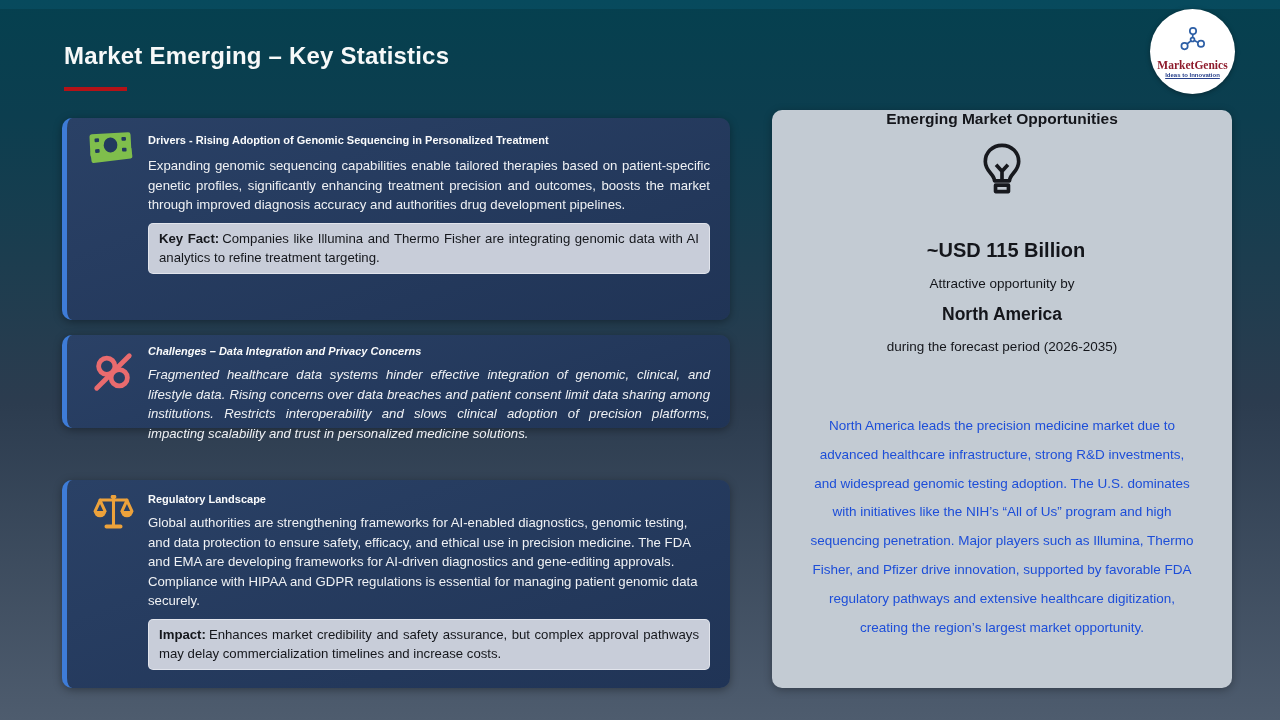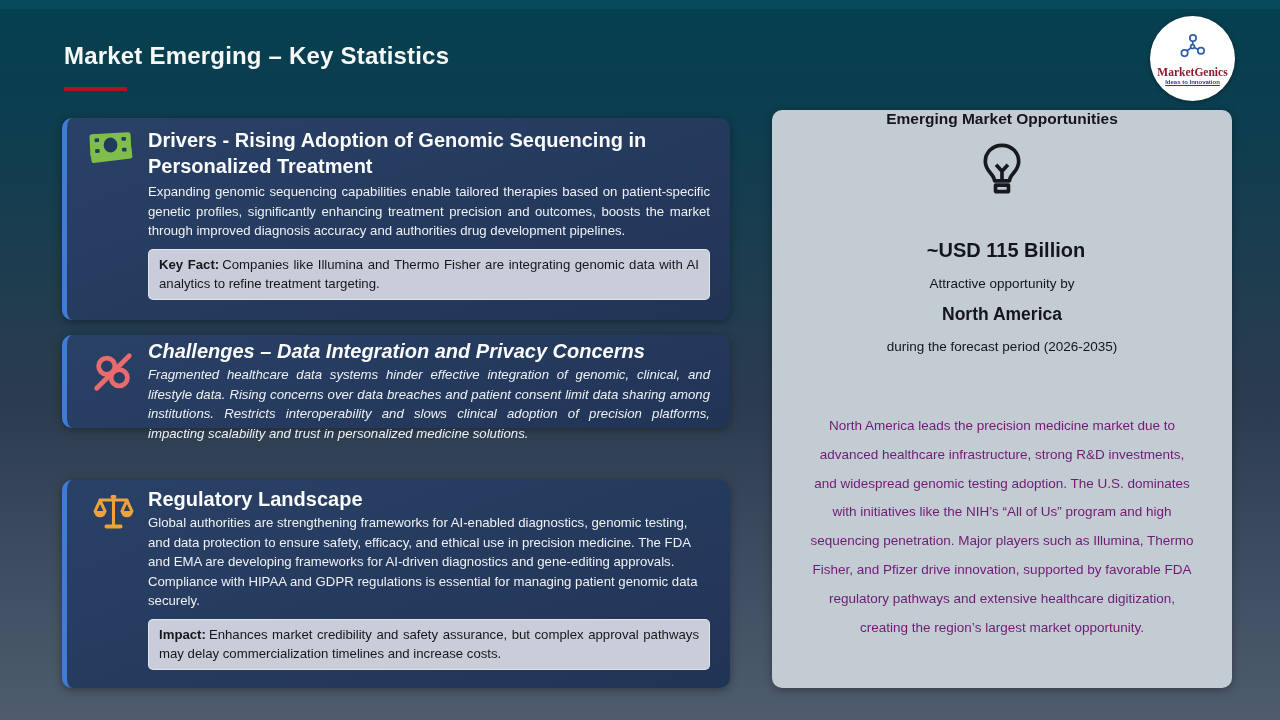--- a/index.html
+++ b/index.html
@@ -5,55 +5,55 @@
   html,body{margin:0;padding:0;background:#222;}
   .slide{
     position:relative;width:1280px;height:720px;overflow:hidden;
     background:linear-gradient(180deg,#05404F 0%,#0C3E4F 16%,#2C3C4F 56%,#4E5C6E 100%);
     font-family:"Liberation Sans","DejaVu Sans",sans-serif;
   }
   .topband{position:absolute;top:0;left:0;right:0;height:9px;background:#0A566E;opacity:.45;}
   .page-title{position:absolute;left:64px;top:42px;margin:0;font-size:24px;font-weight:bold;color:#F7F9F9;letter-spacing:.2px;}
   .title-rule{position:absolute;left:64px;top:87px;width:63px;height:4px;background:#B41217;}
 
-  .logo{position:absolute;left:1150px;top:16px;width:85px;height:85px;background:#FFFFFF;border-radius:50%;
+  .logo{position:absolute;left:1150px;top:9px;width:85px;height:85px;background:#FFFFFF;border-radius:50%;
     display:flex;flex-direction:column;align-items:center;justify-content:center;box-shadow:0 1px 5px rgba(0,0,0,.35);}
   .logo-name{font-family:"Liberation Serif","DejaVu Serif",serif;font-size:11.5px;font-weight:bold;color:#8E1B2C;line-height:12px;}
   .logo-tag{font-size:6px;font-weight:bold;color:#27408B;text-decoration:underline;margin-top:1px;}
 
   .card{position:absolute;left:62px;width:663px;border-left:5px solid #3E7CD8;border-radius:10px;
     background:linear-gradient(160deg,#2A4166 0%,#203456 100%);box-shadow:0 2px 8px rgba(0,0,0,.35);color:#F2F3F5;}
   #card-drivers{top:118px;height:202px;}
   #card-challenges{top:335px;height:93px;font-style:italic;}
   #card-regulatory{top:480px;height:208px;}
   .card-icon{position:absolute;}
   #card-drivers .card-icon{left:20px;top:9px;}
   #card-challenges .card-icon{left:22px;top:14px;}
   #card-regulatory .card-icon{left:25px;top:11px;}
   .card-content{position:absolute;left:81px;right:20px;}
   #card-drivers .card-content{top:9px;}
   #card-challenges .card-content{top:5px;}
   #card-regulatory .card-content{top:8px;}
-  .card-title{font-size:20px;font-weight:bold;line-height:26px;color:#FAFBFC;}
+  .card-title{font-size:11px;font-weight:bold;line-height:26px;color:#FAFBFC;}
   #card-challenges .card-title,#card-regulatory .card-title{line-height:22px;}
   .card-body{font-size:13.2px;line-height:19.5px;margin-top:3px;text-align:justify;color:#EFF1F4;}
   #card-regulatory .card-body{text-align:left;}
   .callout{margin-top:8px;background:#C8CDD9;border:1px solid rgba(250,252,255,.5);border-radius:5px;
     padding:5px 10px;font-size:13.2px;line-height:19.5px;color:#15171C;text-align:justify;}
   .callout-label{font-weight:bold;margin-right:3px;}
 
   .panel{position:absolute;left:772px;top:110px;width:460px;height:578px;background:#C3CBD3;border-radius:10px;
     text-align:center;color:#14161B;box-shadow:0 2px 8px rgba(0,0,0,.3);}
   .panel-title{font-size:15.5px;font-weight:bold;}
   .panel-icon{margin-top:13px;height:58px;}
   .panel-value{font-size:20px;font-weight:bold;margin-top:40px;padding-left:8px;}
   .panel-caption{font-size:13.5px;margin-top:14px;}
   .panel-region{font-size:17.5px;font-weight:bold;margin-top:13px;}
   .panel-period{font-size:13.5px;margin-top:14px;}
-  .panel-desc{margin:58px 38px 0;font-size:13.5px;line-height:28.8px;color:#701a75;}
+  .panel-desc{margin:58px 38px 0;font-size:13.5px;line-height:28.8px;color:#1d4ed8;}
 </style>
 </head>
 <body>
 
 <div class="slide">
   <div class="topband"></div>
 
   <h1 class="page-title">Market Emerging – Key Statistics</h1>
   <div class="title-rule"></div>
 

